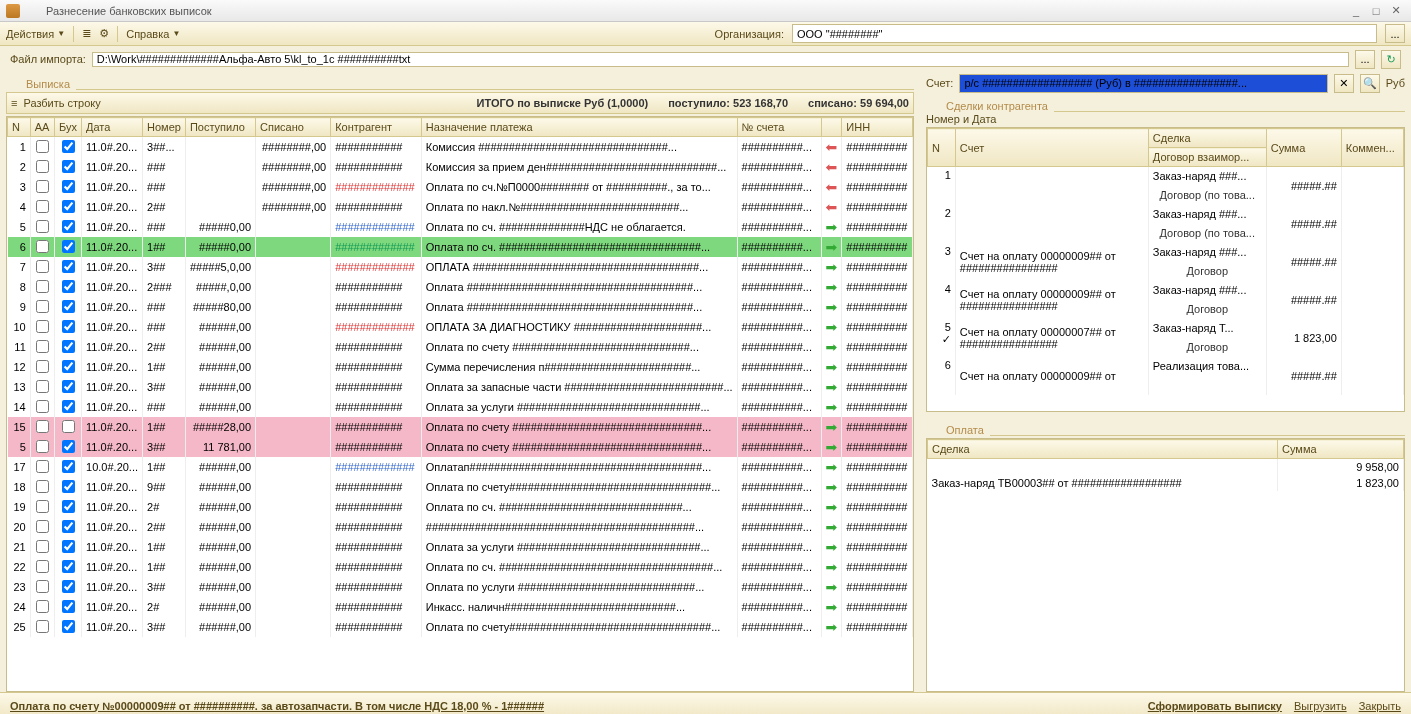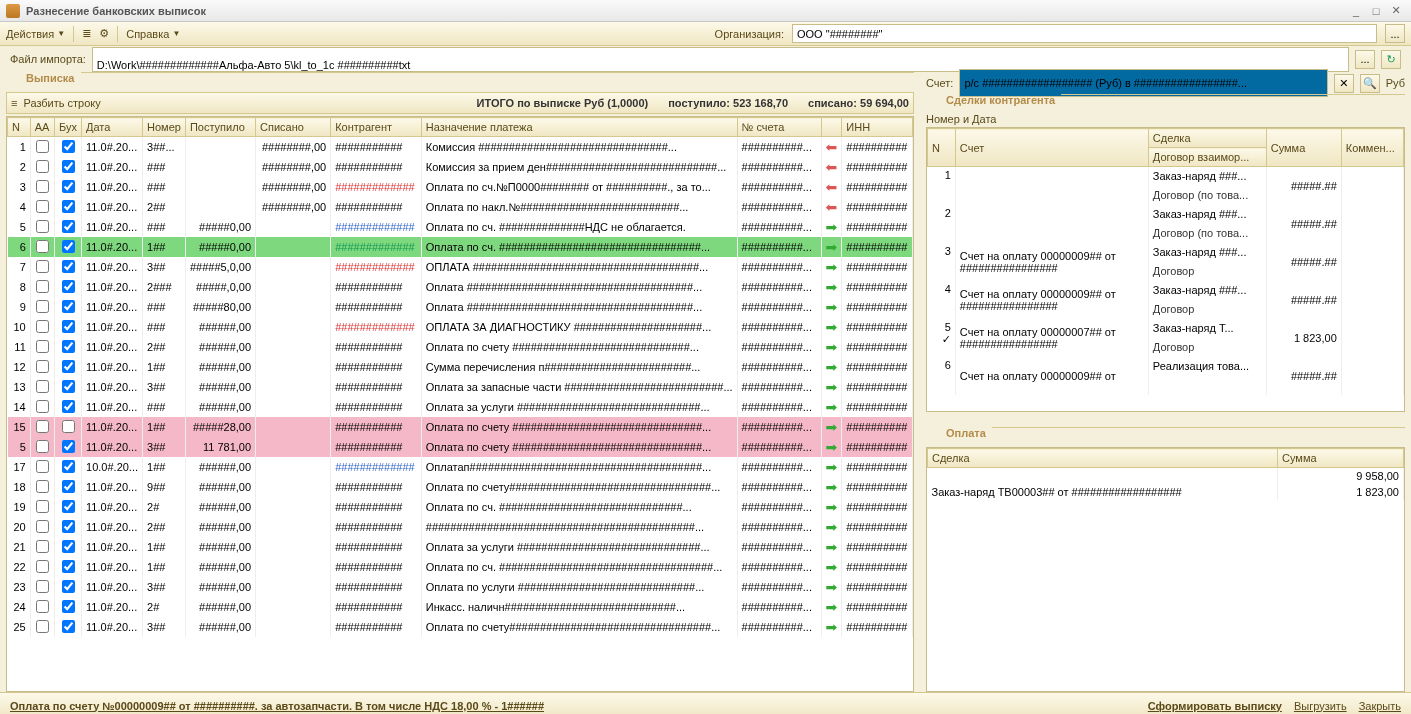--- a/index.html
+++ b/index.html
@@ -1,34 +1,34 @@
 <!DOCTYPE html>
 <html><head>
 <meta charset="utf-8">
 <style>
 * { box-sizing: border-box; margin: 0; padding: 0; }
 body { font-family: Arial, sans-serif; font-size: 11px; background: #f5f0dc; width: 1411px; height: 714px; overflow: hidden; }
 .titlebar { height: 22px; background: linear-gradient(#fafafa,#e8e8e8); border-bottom: 1px solid #c8c8c8; display: flex; align-items: center; padding: 0 6px; }
 .titlebar-icon { width: 14px; height: 14px; margin-right: 6px; background: linear-gradient(#d94,#b72); border-radius: 2px; }
-.titlebar-title { font-weight: bold; color: #555; flex: 1; }
+.titlebar-title { font-weight: normal; color: #555; flex: 1; margin-left: 20px; }
 .titlebar-btns { display: flex; gap: 2px; }
 .tbtn { width: 18px; height: 16px; display: flex; align-items: center; justify-content: center; color: #666; }
 .toolbar { height: 24px; background: linear-gradient(#fdf9e9,#efe6c2); border-bottom: 1px solid #d4c88f; display: flex; align-items: center; padding: 0 6px; gap: 8px; }
 .tb-item { display: flex; align-items: center; gap: 3px; color: #5a4a1a; cursor: pointer; }
 .tb-sep { width: 1px; height: 16px; background: #d4c88f; }
 .org-label { margin-left: auto; color: #5a4a1a; }
 .org-input { height: 19px; width: 585px; background: #fff; border: 1px solid #c8bc8a; padding: 0 4px; display: flex; align-items: center; }
 .org-btn { width: 20px; height: 19px; background: linear-gradient(#fdf9e9,#efe6c2); border: 1px solid #c8bc8a; display: flex; align-items: center; justify-content: center; }
 .filerow { height: 26px; display: flex; align-items: center; padding: 0 10px; gap: 6px; }
 .file-label { color: #5a4a1a; }
-.file-input { flex: 1; height: 25px; background: #fff; border: 1px solid #c8bc8a; padding: 0 4px; display: flex; align-items: flex-end; }
+.file-input { flex: 1; height: 15px; background: #fff; border: 1px solid #c8bc8a; padding: 0 4px; display: flex; align-items: flex-start; }
 .content { display: flex; height: 620px; }
 .left { width: 920px; padding: 0 6px; display: flex; flex-direction: column; }
 .right { flex: 1; padding: 0 6px; display: flex; flex-direction: column; }
-.section-hdr { color: #b38b4a; font-weight: bold; display: flex; align-items: flex-start; height: 18px; padding-left: 20px; }
+.section-hdr { color: #b38b4a; font-weight: normal; display: flex; align-items: flex-end; height: 18px; padding-left: 20px; }
 .section-hdr::after { content: ''; flex: 1; height: 1px; background: #d4c88f; margin-left: 6px; }
 .mini-toolbar { height: 22px; background: linear-gradient(#fdf9e9,#efe6c2); border: 1px solid #d4c88f; display: flex; align-items: center; padding: 0 4px; gap: 6px; margin-top: 2px; }
 .summary { margin-left: auto; display: flex; gap: 20px; font-weight: bold; color: #333; }
 .grid { border: 1px solid #c8bc8a; background: #fff; flex: 1; overflow: auto; margin-top: 2px; position: relative; }
 .grid table { border-collapse: collapse; width: 100%; }
 .grid th { background: linear-gradient(#fdf9e9,#efe6c2); border: 1px solid #d4c88f; padding: 3px 4px; text-align: left; font-weight: normal; color: #5a4a1a; position: sticky; top: 0; }
 .grid td { border-right: 1px solid #eee; padding: 2px 4px; white-space: nowrap; overflow: hidden; text-overflow: ellipsis; }
 .grid tr { height: 19px; }
 .grid tr.green { background: #7ed97e !important; }
 .grid tr.pink { background: #f5b8c8 !important; }
@@ -48,38 +48,38 @@
 .arrow-r { color: #3a3; font-size: 14px; }
 .arrow-l { color: #d55; font-size: 14px; }
 .txt-red { color: #d33; }
 .txt-blue { color: #36c; }
 .txt-green { color: #195; }
 .footer { height: 26px; background: linear-gradient(#fdf9e9,#efe6c2); border-top: 1px solid #d4c88f; display: flex; align-items: center; padding: 0 10px; }
 .footer-link { color: #5a4a1a; text-decoration: underline; font-weight: bold; }
 .footer-btns { margin-left: auto; display: flex; gap: 12px; }
 .footer-btn { color: #5a4a1a; text-decoration: underline; cursor: pointer; }
 .acct-row { display: flex; align-items: center; gap: 6px; height: 22px; }
-.acct-input { flex: 1; height: 28px; background: #0369a1; border: 1px solid #c8bc8a; padding: 0 4px; display: flex; align-items: center; overflow: hidden; }
+.acct-input { flex: 1; height: 19px; background: #1d4ed8; border: 1px solid #c8bc8a; padding: 0 4px; display: flex; align-items: center; overflow: hidden; }
 .deals-grid { border: 1px solid #c8bc8a; background: #fff; height: 285px; overflow: auto; margin-top: 2px; }
 .deals-grid table { border-collapse: collapse; width: 100%; }
 .deals-grid th { background: linear-gradient(#fdf9e9,#efe6c2); border: 1px solid #d4c88f; padding: 3px 4px; text-align: left; font-weight: normal; color: #5a4a1a; position: sticky; top: 0; }
 .deals-grid td { border-right: 1px solid #eee; padding: 2px 4px; white-space: nowrap; overflow: hidden; }
 .deals-grid tr { height: 19px; }
 .dn { width: 26px; }
 .dacc { width: 180px; }
 .ddeal { width: 110px; }
 .dsum { width: 70px; text-align: right; }
 .dcom { width: 56px; }
 .pay-grid { border: 1px solid #c8bc8a; background: #fff; flex: 1; overflow: auto; margin-top: 2px; }
 .pay-grid table { border-collapse: collapse; width: 100%; }
 .pay-grid th { background: linear-gradient(#fdf9e9,#efe6c2); border: 1px solid #d4c88f; padding: 3px 4px; text-align: left; font-weight: normal; color: #5a4a1a; }
 .pay-grid td { border-right: 1px solid #eee; padding: 2px 4px; }
 .pdeal { width: 350px; }
 .psum { text-align: right; }
-.deals-grid tr.sub td { border-top: none; }
+.deals-grid tr.sub td { border-top: none; text-align: center; }
 .sub-label { color: #333; }
 </style>
 </head>
 <body>
 
 <div class="titlebar">
   <div class="titlebar-icon"></div>
   <div class="titlebar-title">Разнесение банковских выписок</div>
   <div class="titlebar-btns">
     <div class="tbtn">_</div>
@@ -594,21 +594,21 @@
               <td class="ddeal">Реализация това...</td>
               <td class="dsum" rowspan="2">#####.##</td>
               <td class="dcom" rowspan="2"></td>
             </tr>
             <tr class="sub">
               <td class="ddeal sub-label"></td>
             </tr>
           </tbody>
       </table>
     </div>
-    <div class="section-hdr" style="margin-top:15px">
+    <div class="section-hdr" style="margin-top:6px">
         <span>Оплата</span>
       </div>
     <div class="pay-grid">
       <table>
         <thead>
             <tr>
           <th class="pdeal">Сделка</th>
           <th>Сумма</th>
         </tr>
           </thead>

